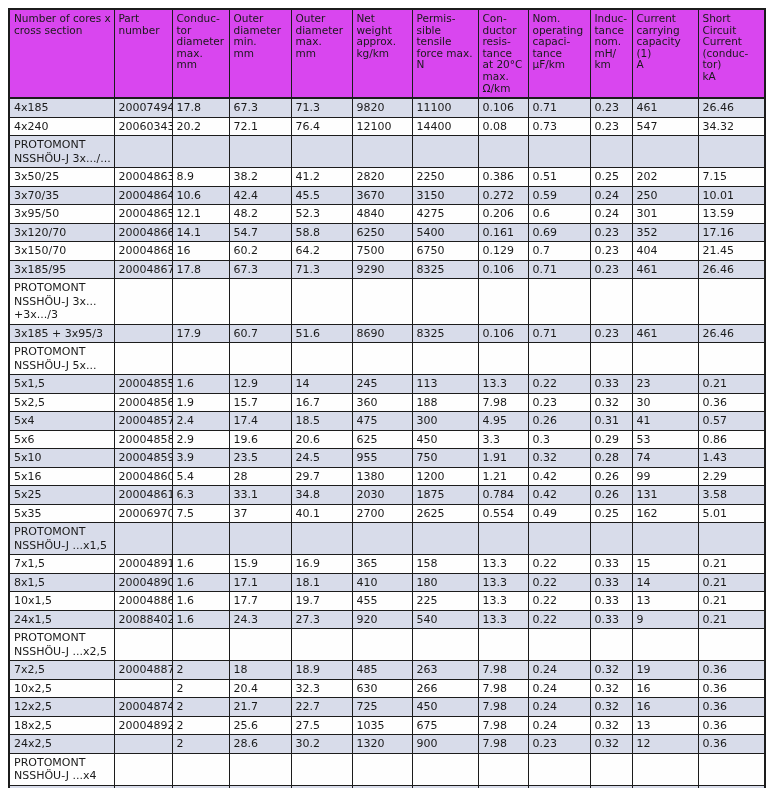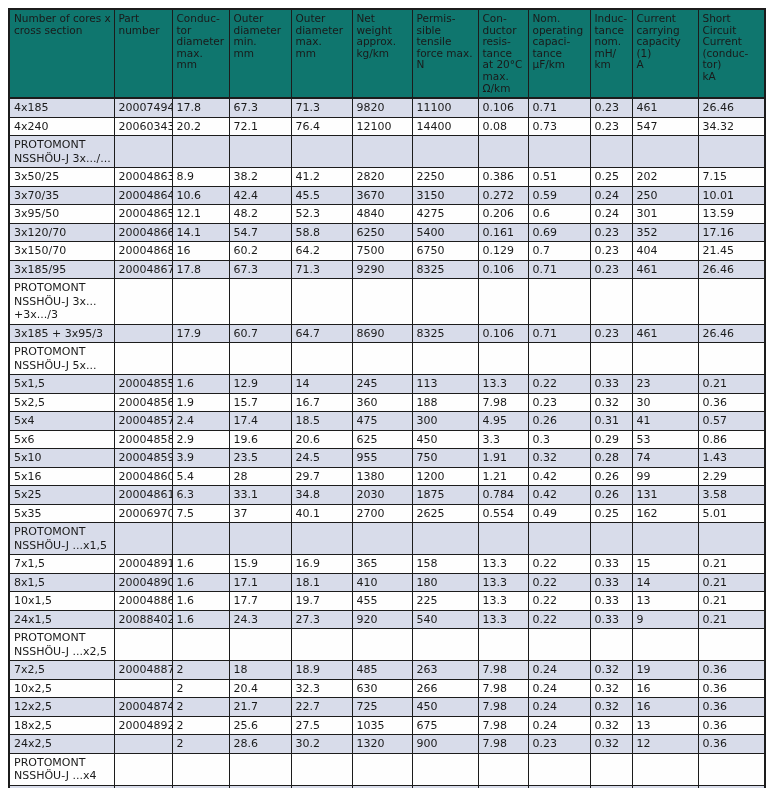--- a/index.html
+++ b/index.html
@@ -29,21 +29,21 @@
     text-align: left;
     overflow: hidden;
     white-space: pre-line;
     box-sizing: border-box;
   }
   table.spec th {
     font-weight: normal;
     font-size: 10.5px;
     line-height: 11.6px;
     padding: 3px 2px 3px 4px;
-    background: #0f766e;
+    background: #d946ef;
     border-bottom: 2px solid #1c1c1c;
     height: 82px;
   }
   table.spec td {
     font-size: 11px;
     line-height: 13.5px;
     padding: 2px 2px 2px 4px;
   }
   tr.stripe td { background: #d8dcea; }
   tr.plain  td { background: #fefefe; }
@@ -268,21 +268,21 @@
           <td></td>
           <td></td>
           <td></td>
           <td></td>
         </tr>
         <tr class="stripe">
           <td>3x185 + 3x95/3</td>
           <td></td>
           <td>17.9</td>
           <td>60.7</td>
-          <td>64.7</td>
+          <td>51.6</td>
           <td>8690</td>
           <td>8325</td>
           <td>0.106</td>
           <td>0.71</td>
           <td>0.23</td>
           <td>461</td>
           <td>26.46</td>
         </tr>
         <tr class="plain">
           <td class="section-label">PROTOMONT

